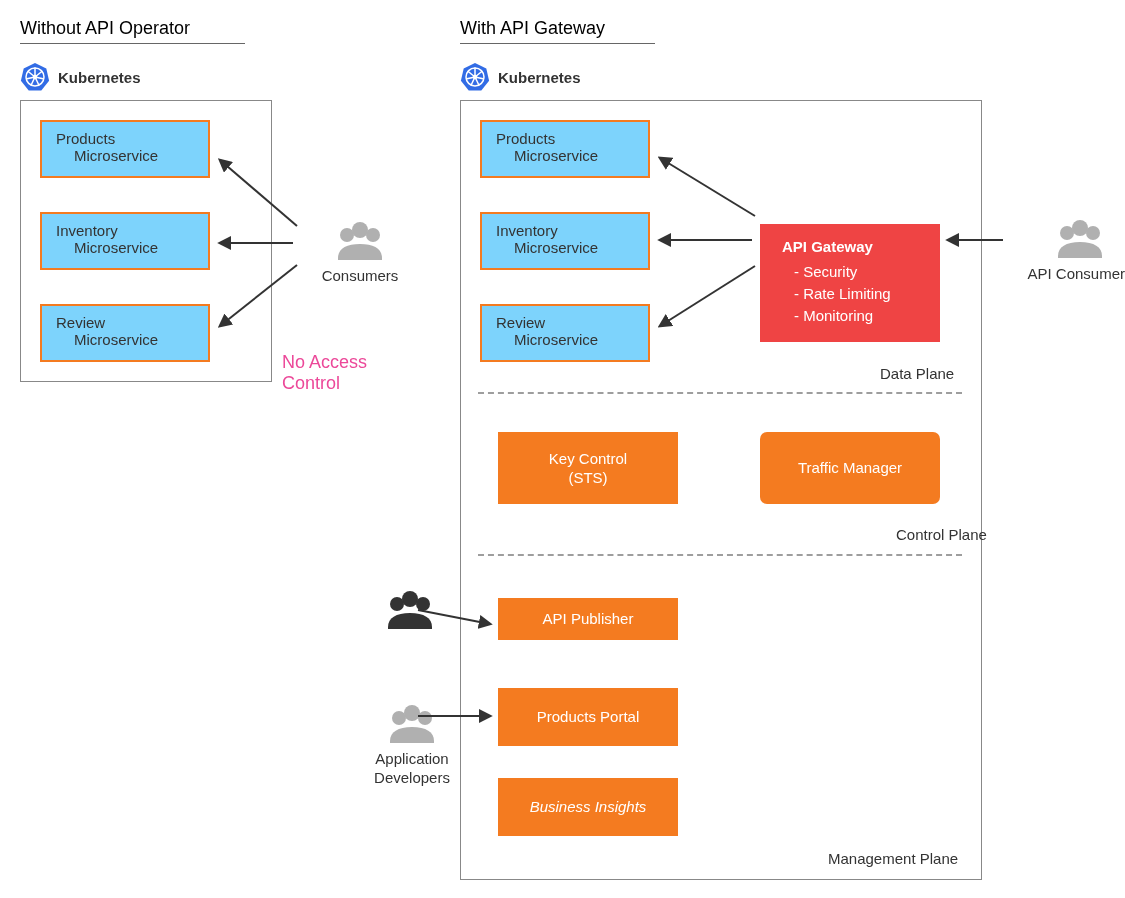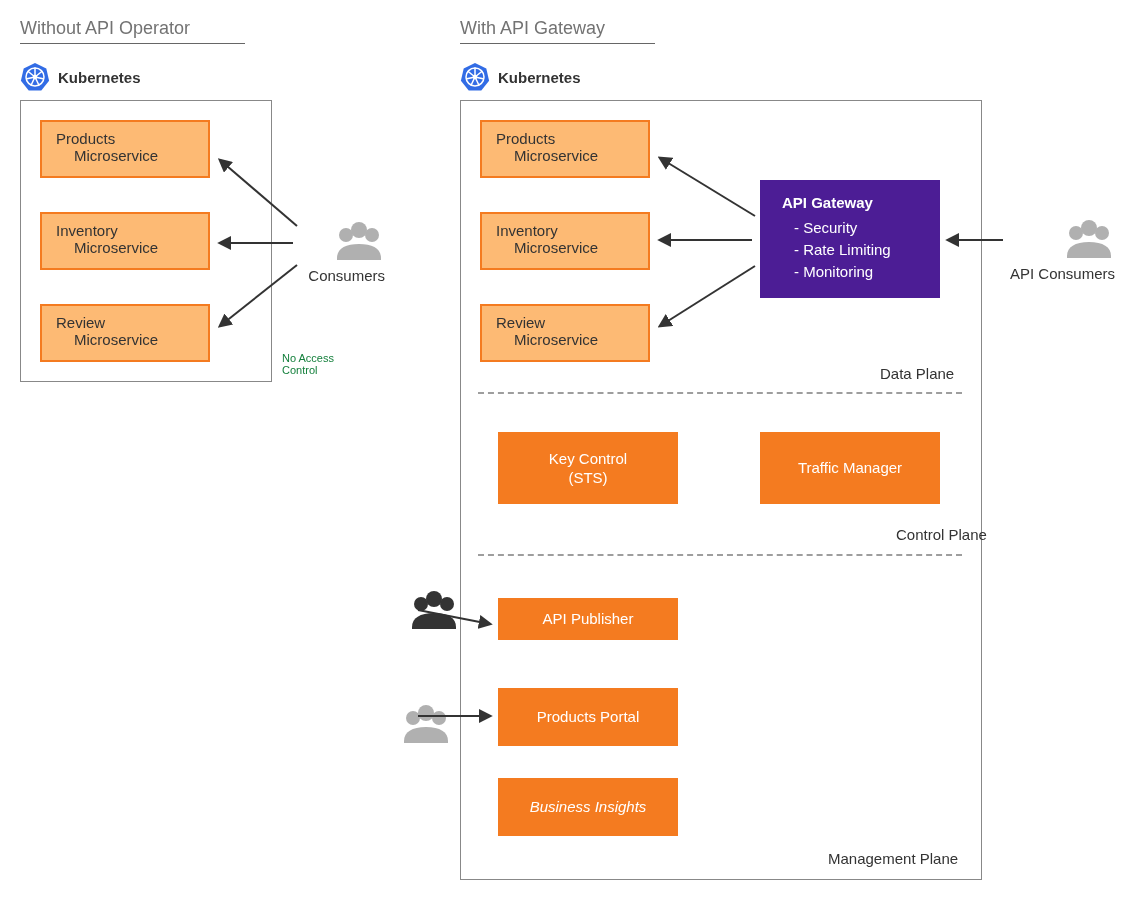--- a/index.html
+++ b/index.html
@@ -4,72 +4,73 @@
 <style>
   html,body{margin:0;padding:0;}
   body{
     width:1125px;height:898px;
     font-family:"Helvetica Neue",Helvetica,Arial,sans-serif;
     color:#333;
     background:#fff;
     position:relative;
   }
   .section-title{
-    font-size:18px;font-weight:400;color:#737373;
+    font-size:18px;font-weight:400;color:#000000;
     border-bottom:1px solid #666;
     padding-bottom:4px;
     position:absolute;
   }
   .k8s-label{
     position:absolute;
     display:flex;align-items:center;gap:8px;
     font-size:15px;font-weight:700;color:#333;justify-content:flex-end;
   }
   .k8s-label svg{display:block;}
   .panel{
     position:absolute;
     border:1px solid #888;
     box-sizing:border-box;
     background:#fff;
   }
   .ms-box{
     position:absolute;
     border:2px solid #F47B20;
     box-sizing:border-box;
-    background:#fdba74;
+    background:#7dd3fc;
     color:#333;
     font-size:15px;
     padding:8px 12px 8px 14px;
   }
   .ms-box .sub{padding-left:18px;}
   .orange-box{
     position:absolute;
     background:#F47B20;
     color:#fff;
     font-size:15px;
     box-sizing:border-box;
     display:flex;align-items:center;justify-content:center;
     text-align:center;
     line-height:1.3;
   }
   .gateway-box{
     position:absolute;
-    background:#4c1d95;
+    background:#ef4444;
     color:#fff;
     font-size:15px;
     box-sizing:border-box;
     padding:14px 18px 2px 22px;
+    margin-top:44px;
   }
   .gateway-box .gw-title{font-weight:600;margin-bottom:6px;}
   .gateway-box .gw-item{padding-left:12px;line-height:1.45;}
   .plane-label{
     position:absolute;
     font-size:15px;color:#333;
   }
-  .actor-block{position:absolute;text-align:right;}
+  .actor-block{position:absolute;text-align:center;margin-left:20px;}
   .actor-label{font-size:15px;color:#333;margin-top:2px;line-height:1.25;}
   .dashed{
     position:absolute;height:0;
     border-top:2px dashed #9e9e9e;
   }
 </style>
 </head>
 <body>
 
 <svg width="0" height="0" style="position:absolute">
@@ -140,21 +141,21 @@
   </svg>
   <div class="actor-label">Consumers</div>
 </div>
 
 <svg style="position:absolute;left:0;top:0;width:420px;height:400px;pointer-events:none;">
   <line x1="297" y1="226" x2="220" y2="160" stroke="#333" stroke-width="2" marker-end="url(#ahDark)"></line>
   <line x1="293" y1="243" x2="220" y2="243" stroke="#333" stroke-width="2" marker-end="url(#ahDark)"></line>
   <line x1="297" y1="265" x2="220" y2="326" stroke="#333" stroke-width="2" marker-end="url(#ahDark)"></line>
 </svg>
 
-<div style="position:absolute;left:282px;top:352px;font-size:11px;color:#15803d;white-space:pre-line;">No Access
+<div style="position:absolute;left:282px;top:352px;font-size:18px;color:#ec4899;white-space:pre-line;">No Access
 Control</div>
 
 <div class="section-title" style="left:460px;top:18px;width:195px;">With API Gateway</div>
 
 <div class="k8s-label" style="left:460px;top:62px;">
   <svg width="30" height="30" viewBox="0 0 30 30">
     <use href="#k8swheel"></use>
   </svg>
   <span>Kubernetes</span>
 </div>
@@ -195,38 +196,40 @@
   <line x1="755" y1="216" x2="660" y2="158" stroke="#333" stroke-width="2" marker-end="url(#ahDark)"></line>
   <line x1="752" y1="240" x2="660" y2="240" stroke="#333" stroke-width="2" marker-end="url(#ahDark)"></line>
   <line x1="755" y1="266" x2="660" y2="326" stroke="#333" stroke-width="2" marker-end="url(#ahDark)"></line>
 </svg>
 
 <div class="plane-label" style="left:880px;top:365px;">Data Plane</div>
 <div class="dashed" style="left:478px;top:392px;width:484px;"></div>
 
 <div class="orange-box" style="left:498px;top:432px;width:180px;height:72px;white-space:pre-line;">Key Control
 (STS)</div>
-<div class="orange-box" style="left:760px;top:432px;width:180px;height:72px;">Traffic Manager</div>
+<div class="orange-box" style="left:760px;top:432px;width:180px;height:72px;border-radius:7px;">Traffic Manager</div>
 
 <div class="plane-label" style="left:896px;top:526px;">Control Plane</div>
 <div class="dashed" style="left:478px;top:554px;width:484px;"></div>
 
 <div class="orange-box" style="left:498px;top:598px;width:180px;height:42px;">API Publisher</div>
 <div class="orange-box" style="left:498px;top:688px;width:180px;height:58px;">Products Portal</div>
 <div class="orange-box" style="left:498px;top:778px;width:180px;height:58px;font-style:italic;">Business Insights</div>
 
 <div class="plane-label" style="left:828px;top:850px;">Management Plane</div>
 
 <div class="actor-block" style="left:320px;top:586px;width:140px;">
   <svg width="52" height="44" viewBox="0 0 52 44">
     <use href="#usersDark"></use>
   </svg>
 </div>
 <div class="actor-block" style="left:332px;top:700px;width:120px;">
   <svg width="52" height="44" viewBox="0 0 52 44">
     <use href="#usersGrey"></use>
   </svg>
+  <div class="actor-label" style="white-space:pre-line;">Application
+Developers</div>
 </div>
 
 <svg style="position:absolute;left:0;top:0;width:520px;height:900px;pointer-events:none;">
   <line x1="418" y1="610" x2="490" y2="624" stroke="#333" stroke-width="2" marker-end="url(#ahDark)"></line>
   <line x1="418" y1="716" x2="490" y2="716" stroke="#333" stroke-width="2" marker-end="url(#ahDark)"></line>
 </svg>
 
 </body></html>

